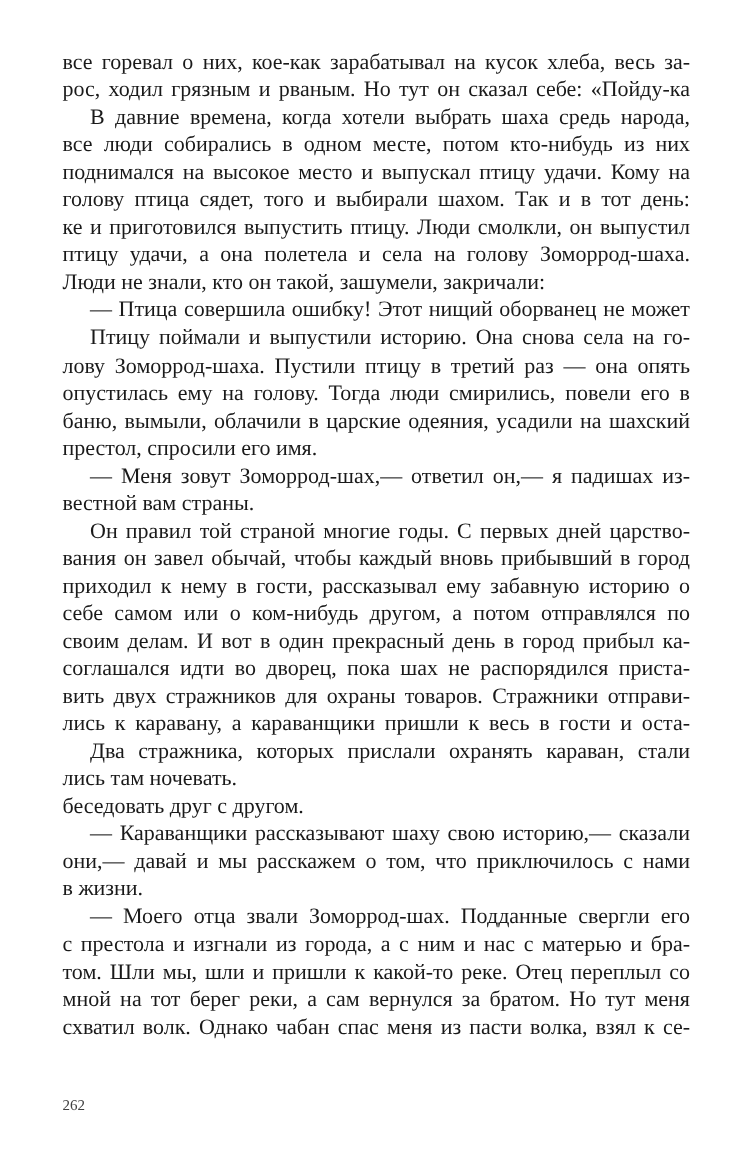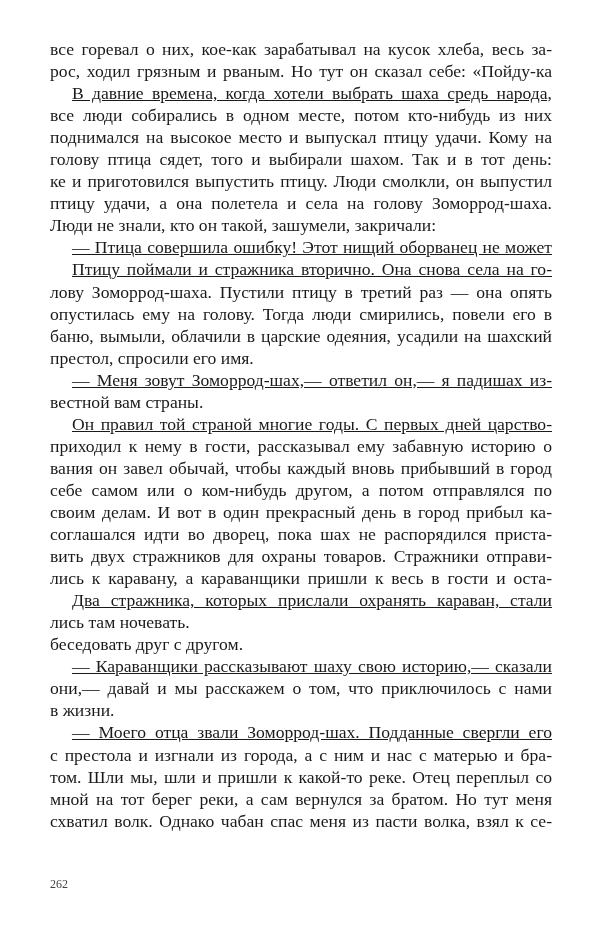--- a/index.html
+++ b/index.html
@@ -7,50 +7,50 @@
   .page {
     position: absolute; left: 50px; top: 38px; width: 502px;
     font-family: "Liberation Serif", "DejaVu Serif", serif;
     font-size: 17.6px; line-height: 22.05px; color: #1a1a1a;
   }
   .line {
     display: block; white-space: nowrap; text-align: justify; text-align-last: justify;
     height: 22.05px; overflow: visible;
   }
   .line.last { text-align-last: left; }
-  .line.indent { padding-left: 22px; text-decoration: underline; }
+  .line.indent { padding-left: 22px; }
   .page-number {
     position: absolute; left: 50px; top: 877px;
     font-family: "Liberation Serif", "DejaVu Serif", serif; font-size: 12px; color: #404040;
   }
 </style>
 </head>
 <body>
 
 <div class="page" id="page-body">
     <span class="line">все горевал о них, кое-как зарабатывал на кусок хлеба, весь за-</span>
     <span class="line">рос, ходил грязным и рваным. Но тут он сказал себе: «Пойду-ка</span>
     <span class="line indent">В давние времена, когда хотели выбрать шаха средь народа,</span>
     <span class="line">все люди собирались в одном месте, потом кто-нибудь из них</span>
     <span class="line">поднимался на высокое место и выпускал птицу удачи. Кому на</span>
     <span class="line">голову птица сядет, того и выбирали шахом. Так и в тот день:</span>
     <span class="line">ке и приготовился выпустить птицу. Люди смолкли, он выпустил</span>
     <span class="line">птицу удачи, а она полетела и села на голову Зоморрод-шаха.</span>
     <span class="line last">Люди не знали, кто он такой, зашумели, закричали:</span>
     <span class="line indent">— Птица совершила ошибку! Этот нищий оборванец не может</span>
-    <span class="line indent">Птицу поймали и стражника вторично. Она снова села на го-</span>
+    <span class="line indent">Птицу поймали и выпустили историю. Она снова села на го-</span>
     <span class="line">лову Зоморрод-шаха. Пустили птицу в третий раз — она опять</span>
     <span class="line">опустилась ему на голову. Тогда люди смирились, повели его в</span>
     <span class="line">баню, вымыли, облачили в царские одеяния, усадили на шахский</span>
     <span class="line last">престол, спросили его имя.</span>
     <span class="line indent">— Меня зовут Зоморрод-шах,— ответил он,— я падишах из-</span>
     <span class="line last">вестной вам страны.</span>
     <span class="line indent">Он правил той страной многие годы. С первых дней царство-</span>
+    <span class="line">вания он завел обычай, чтобы каждый вновь прибывший в город</span>
     <span class="line">приходил к нему в гости, рассказывал ему забавную историю о</span>
-    <span class="line">вания он завел обычай, чтобы каждый вновь прибывший в город</span>
     <span class="line">себе самом или о ком-нибудь другом, а потом отправлялся по</span>
     <span class="line">своим делам. И вот в один прекрасный день в город прибыл ка-</span>
     <span class="line">соглашался идти во дворец, пока шах не распорядился приста-</span>
     <span class="line">вить двух стражников для охраны товаров. Стражники отправи-</span>
     <span class="line">лись к каравану, а караванщики пришли к весь в гости и оста-</span>
     <span class="line indent">Два стражника, которых прислали охранять караван, стали</span>
     <span class="line last">лись там ночевать.</span>
     <span class="line last">беседовать друг с другом.</span>
     <span class="line indent">— Караванщики рассказывают шаху свою историю,— сказали</span>
     <span class="line">они,— давай и мы расскажем о том, что приключилось с нами</span>

